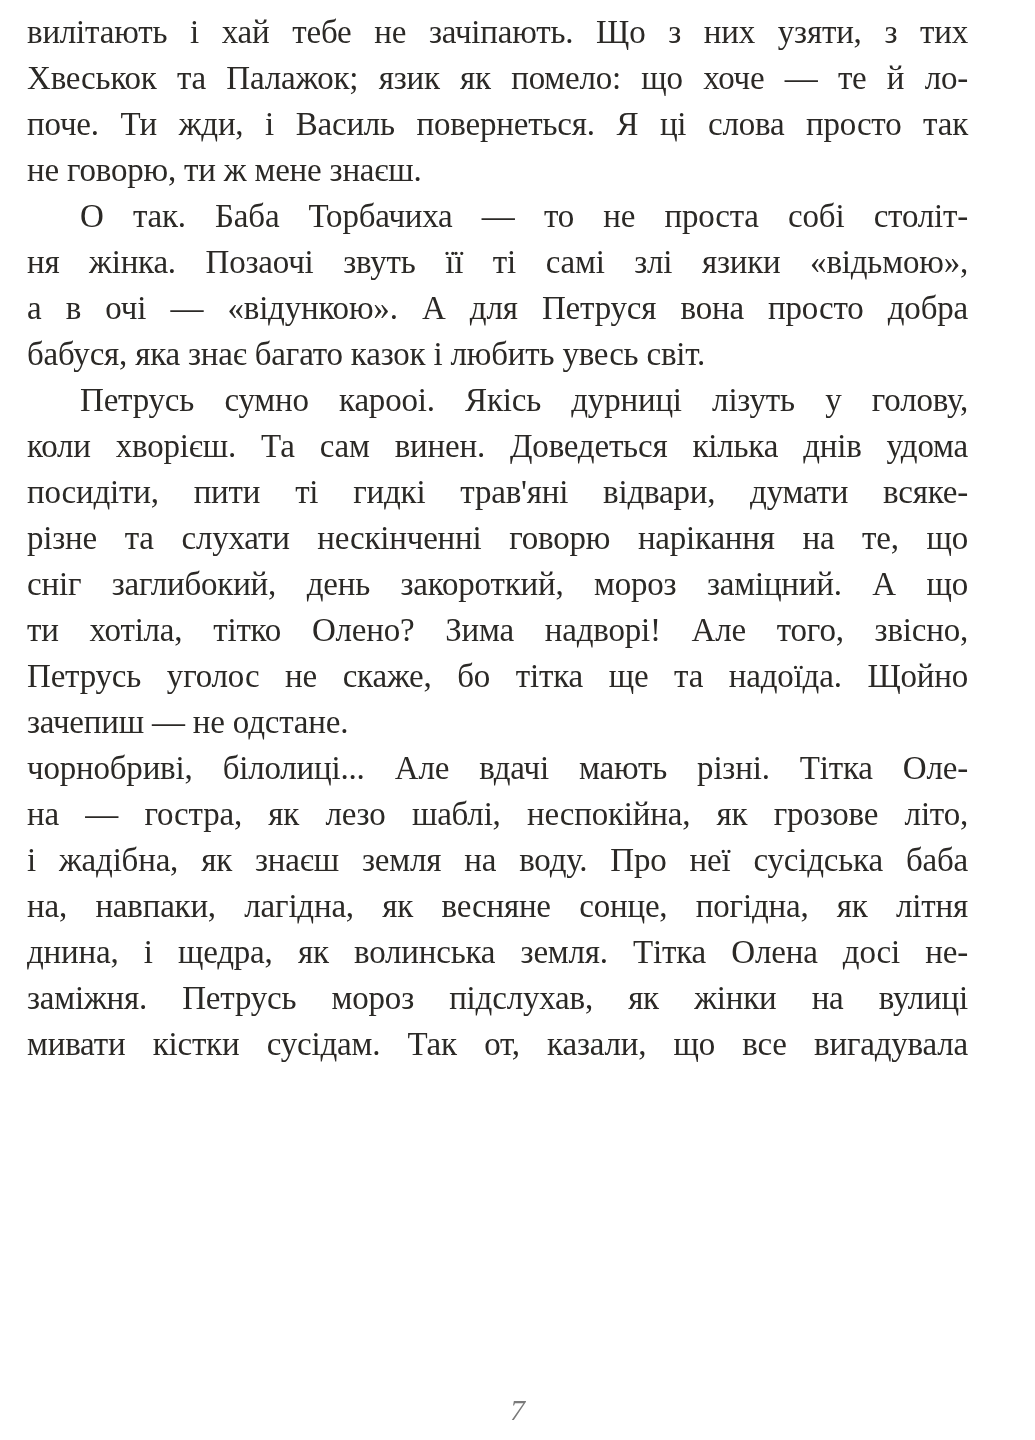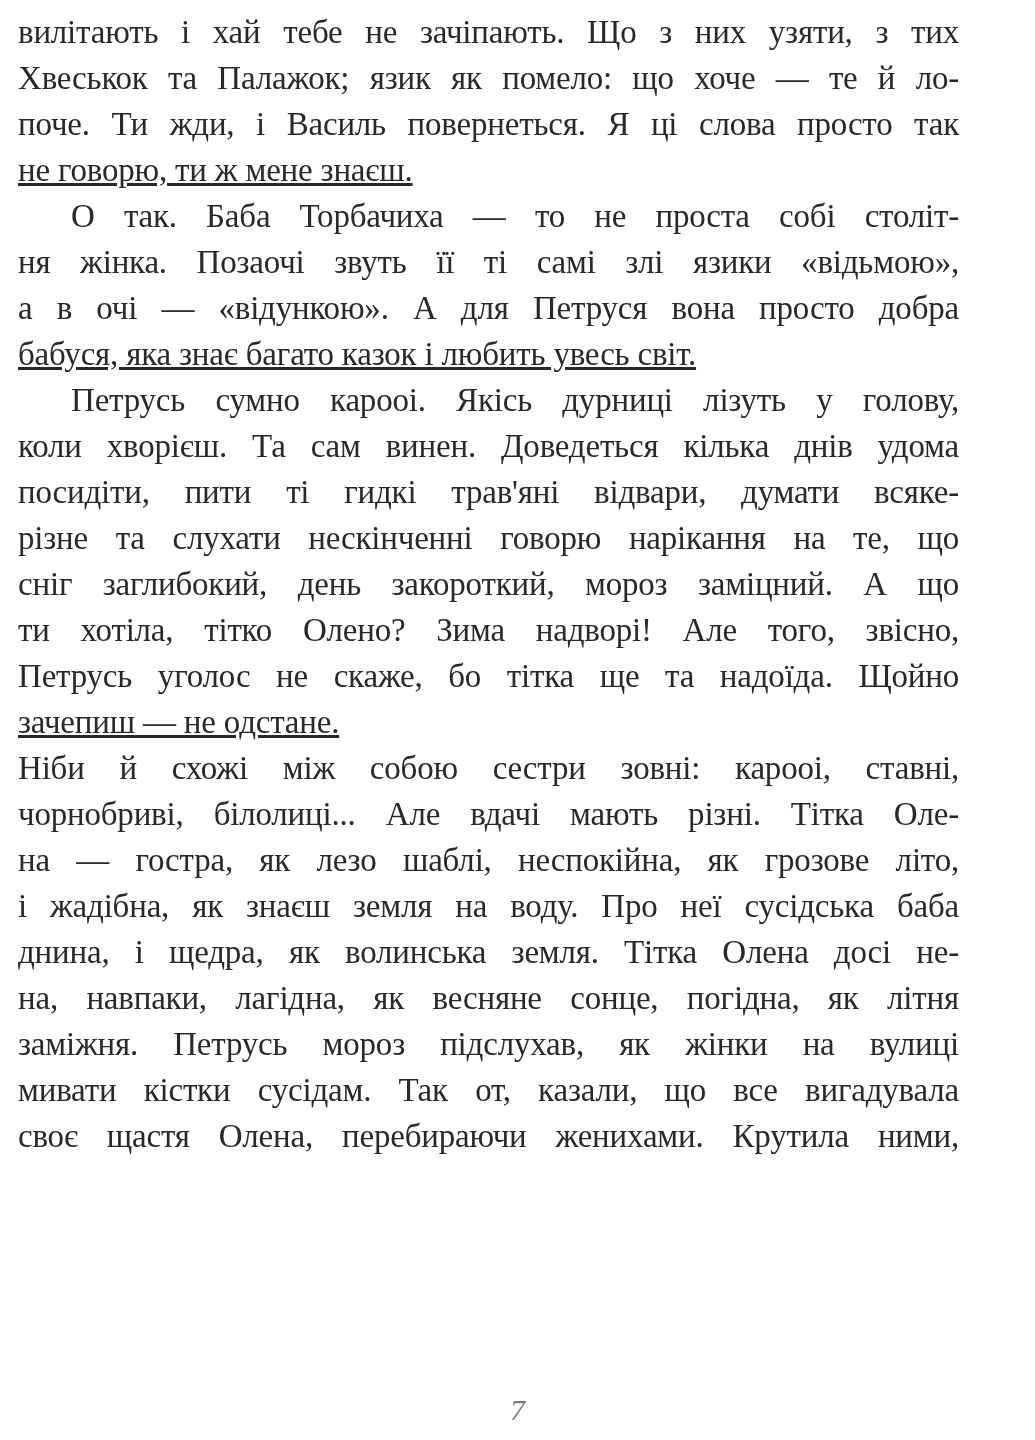--- a/index.html
+++ b/index.html
@@ -10,37 +10,36 @@
     body {
       width: 1035px;
       height: 1440px;
       position: relative;
       overflow: hidden;
       font-family: "Liberation Serif", "DejaVu Serif", serif;
       color: #2b2926;
     }
     .page {
       position: absolute;
-      left: 18px;
+      left: 27px;
       top: 9px;
       width: 941px;
     }
     .line {
       display: block;
       height: 46px;
       line-height: 46px;
       font-size: 33px;
       white-space: nowrap;
       text-align: justify;
       text-align-last: justify;
       letter-spacing: -0.2px;
     }
     .line.last {
       text-align-last: left;
-      text-decoration: underline;
     }
     .line.indent {
       padding-left: 53px;
     }
     .page-number {
       position: absolute;
       left: 0;
       width: 1035px;
       top: 1393px;
       text-align: center;
@@ -73,25 +72,23 @@
     <span class="line">коли хворієш. Та сам винен. Доведеться кілька днів удома</span>
     <span class="line">посидіти, пити ті гидкі трав'яні відвари, думати всяке-</span>
     <span class="line">різне та слухати нескінченні говорю нарікання на те, що</span>
     <span class="line">сніг заглибокий, день закороткий, мороз заміцний. А що</span>
     <span class="line">ти хотіла, тітко Олено? Зима надворі! Але того, звісно,</span>
     <span class="line">Петрусь уголос не скаже, бо тітка ще та надоїда. Щойно</span>
     <span class="line last">зачепиш — не одстане.</span>
   </div>
 
   <div>
-    <span class="line">Ніби й схожі між собою сестри зовні: карооі, ставні,</span>
     <span class="line">чорнобриві, білолиці... Але вдачі мають різні. Тітка Оле-</span>
     <span class="line">на — гостра, як лезо шаблі, неспокійна, як грозове літо,</span>
     <span class="line">і жадібна, як знаєш земля на воду. Про неї сусідська баба</span>
+    <span class="line">на, навпаки, лагідна, як весняне сонце, погідна, як літня</span>
     <span class="line">днина, і щедра, як волинська земля. Тітка Олена досі не-</span>
-    <span class="line">на, навпаки, лагідна, як весняне сонце, погідна, як літня</span>
     <span class="line">заміжня. Петрусь мороз підслухав, як жінки на вулиці</span>
     <span class="line">мивати кістки сусідам. Так от, казали, що все вигадувала</span>
-    <span class="line">своє щастя Олена, перебираючи женихами. Крутила ними,</span>
   </div>
 </div>
 
 <div class="page-number">7</div>
 
 </body></html>

